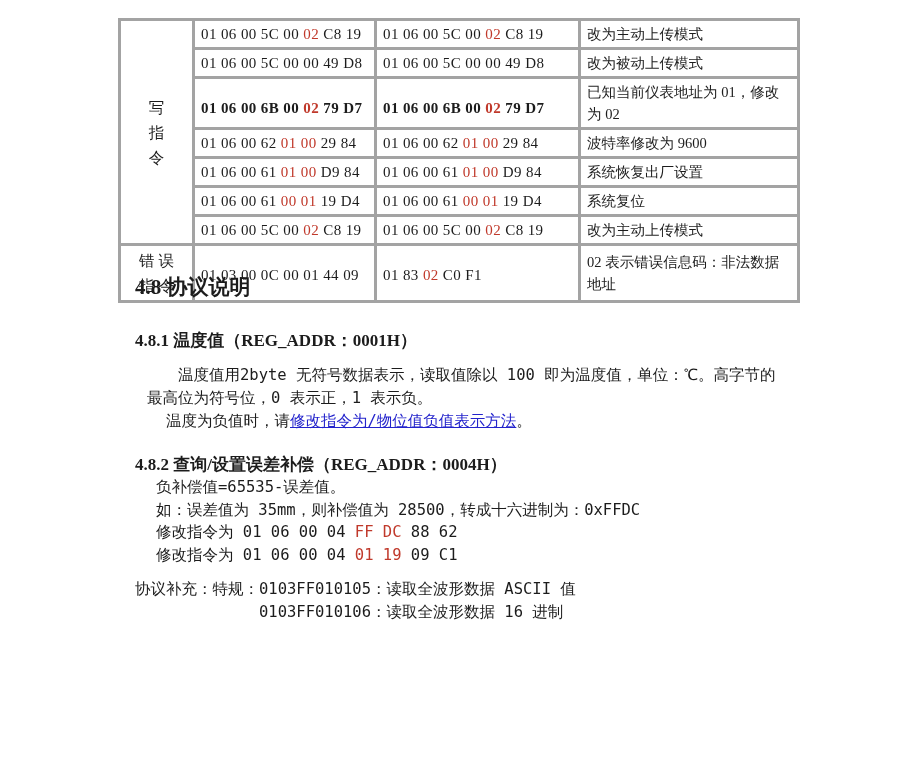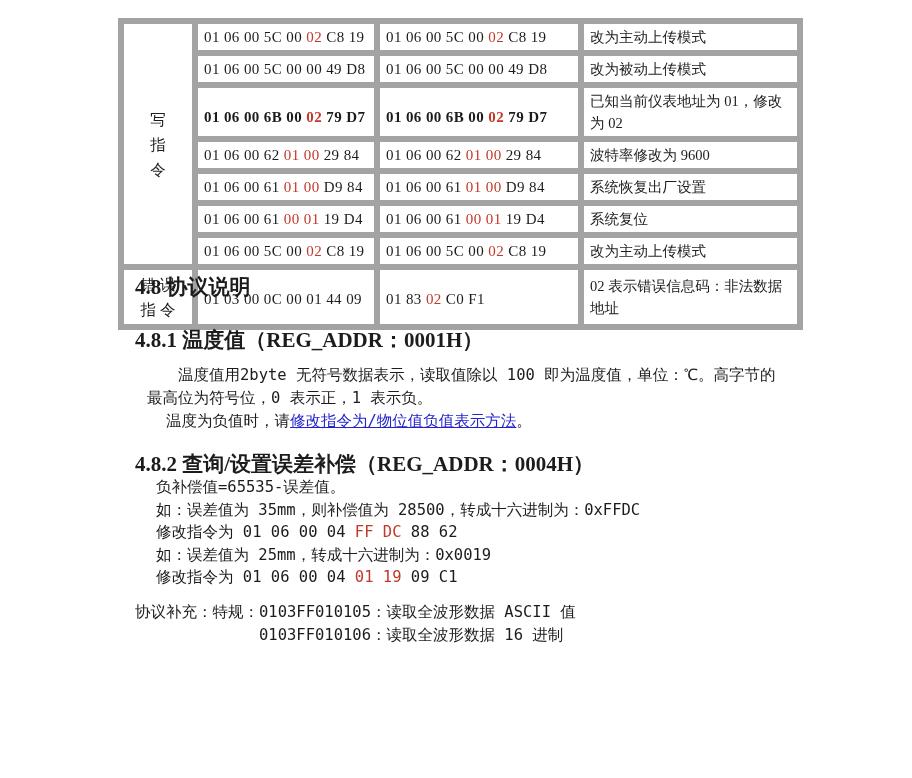--- a/index.html
+++ b/index.html
@@ -10,21 +10,21 @@
     overflow:hidden;
     font-family:"Liberation Serif", serif;
     color:#1c1c1c;
   }
   
   .cmd-table{
     position:absolute;left:118px;top:18px;width:679px;
     border-collapse:collapse;table-layout:fixed;
   }
   .cmd-table td{
-    border:6px solid #a3a3a3;
+    border:3px solid #a3a3a3;
     padding:2px 6px;
     vertical-align:middle;
     height:25px;
     box-sizing:border-box;
   }
   .group-cell{
     text-align:center;
     font-size:15.5px;
     line-height:25px;
     vertical-align:middle;
@@ -48,21 +48,21 @@
   .content{
     position:absolute;left:135px;top:268px;width:644px;
     font-size:15.5px;line-height:23px;
     font-family:"DejaVu Sans Mono","Liberation Serif",serif;
   }
   h1.sec{
     font-size:21px;font-weight:bold;margin:8px 0 0 0;
     font-family:"Liberation Serif",serif;
   }
   h2.sub{
-    font-size:21px;font-weight:bold;margin:30px 0 0 0;
+    font-size:17px;font-weight:bold;margin:30px 0 0 0;
     font-family:"Liberation Serif",serif;
   }
   h2.sub2{margin-top:20px;}
   p.indent{
     margin:12px 0 0 12px;
     text-indent:2em;
   }
   p.note{margin:0;}
   a.doclink{
     color:var(--link,#2323cc);
@@ -145,21 +145,20 @@
 
     <p class="indent note"><span>温度为负值时，请</span><a class="doclink" href="#">修改指令为/物位值负值表示方法</a><span>。</span></p>
 
     <h2 class="sub sub2">4.8.2 查询/设置误差补偿（REG_ADDR：0004H）</h2>
 
 
     <div class="examples" id="example-lines">
         <div class="example-line"><span>负补偿值=65535-误差值。</span></div>
         <div class="example-line"><span>如：误差值为 35mm，则补偿值为 28500，转成十六进制为：0xFFDC</span></div>
         <div class="example-line"><span>修改指令为 01 06 00 04 </span><span class="red">FF DC</span><span> 88 62</span></div>
-        <div class="example-line"><span>如：误差值为 25mm，转成十六进制为：0x0019</span></div>
         <div class="example-line"><span>修改指令为 01 06 00 04 </span><span class="red">01 19</span><span> 09 C1</span></div>
       </div>
 
     <div class="supplement">
       <span class="supp-label">协议补充：特规：</span>
       <div class="supp-lines">
         <div>0103FF010105：读取全波形数据 ASCII 值</div>
         <div>0103FF010106：读取全波形数据 16 进制</div>
       </div>
     </div>

